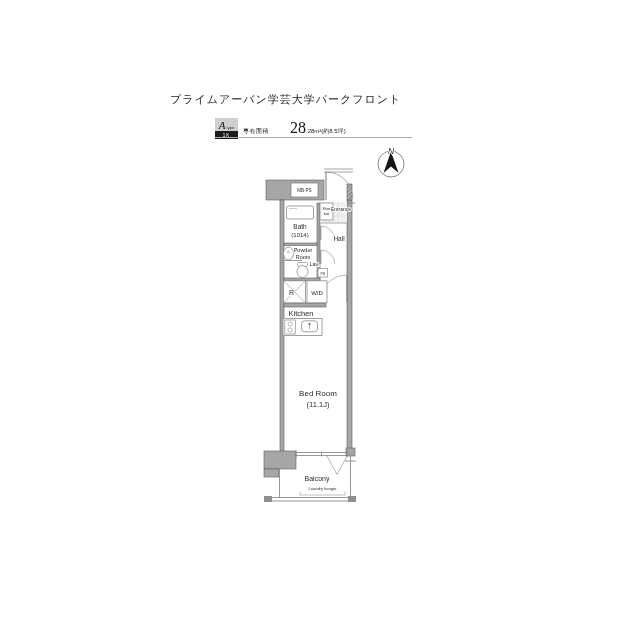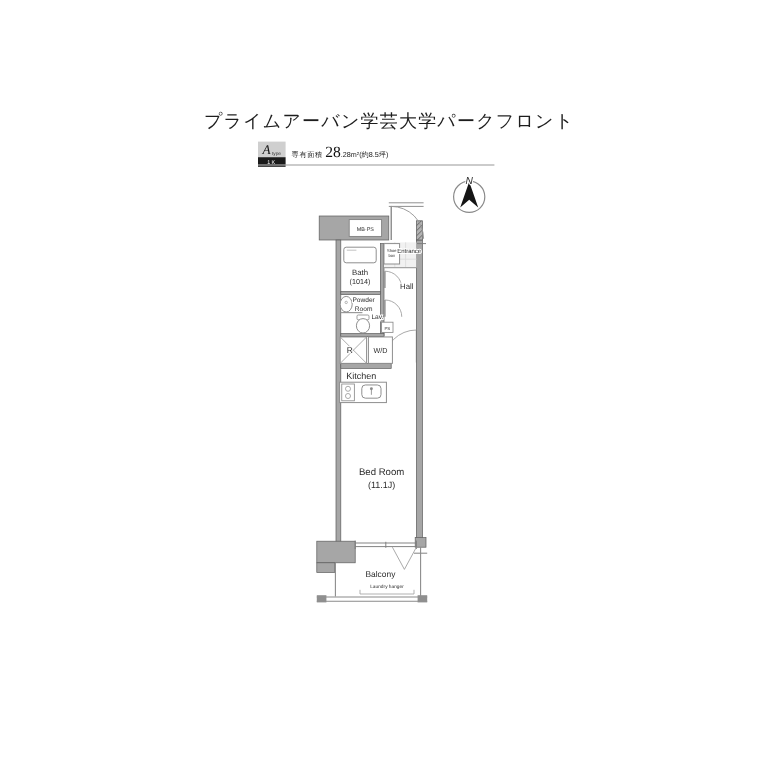--- a/index.html
+++ b/index.html
@@ -1,27 +1,27 @@
 <!DOCTYPE html>
 <html><head>
 <meta charset="utf-8">
 <style>
   html,body{margin:0;padding:0;background:#fff;}
   .page{position:relative;width:640px;height:640px;background:#ffffff;overflow:hidden;
         font-family:"Liberation Sans", sans-serif;color:#222;}
-  .title{position:absolute;left:170px;top:92px;font-size:15px;letter-spacing:1px;color:#1d1d1d;}
+  .title{position:absolute;left:170px;top:92px;font-size:11px;letter-spacing:1px;color:#1d1d1d;}
   .typebox{position:absolute;left:215px;top:118px;width:23px;}
   .typebox .upper{background:#cfcfcf;height:13px;display:flex;align-items:flex-end;justify-content:center;gap:1px;}
   .typebox .upper .a{font-family:"Liberation Serif", serif;font-style:italic;font-size:11px;line-height:11px;color:#111;}
   .typebox .upper .t{font-size:4px;line-height:6px;color:#333;}
   .typebox .lower{background:#1a1a1a;height:8px;display:flex;align-items:center;justify-content:center;}
   .typebox .lower span{color:#fff;font-size:4.5px;letter-spacing:1px;}
   .arealine{position:absolute;left:243px;top:119px;display:flex;align-items:baseline;}
   .arealine .lbl{font-size:6px;color:#222;letter-spacing:0.5px;}
-  .arealine .big{font-family:"Liberation Serif", serif;font-size:13px;color:#111;margin-left:2px;}
+  .arealine .big{font-family:"Liberation Serif", serif;font-size:16px;color:#111;margin-left:21px;}
   .arealine .small{font-size:6px;color:#222;}
   .rule{position:absolute;left:215px;top:137px;width:197px;border-top:1px solid #a9a9a9;height:0;}
   svg text{font-family:"Liberation Sans", sans-serif;fill:#2b2b2b;}
   .halo{paint-order:stroke;stroke:#ffffff;stroke-width:1.6px;}
 </style>
 </head>
 <body>
 
 <div class="page">
 

